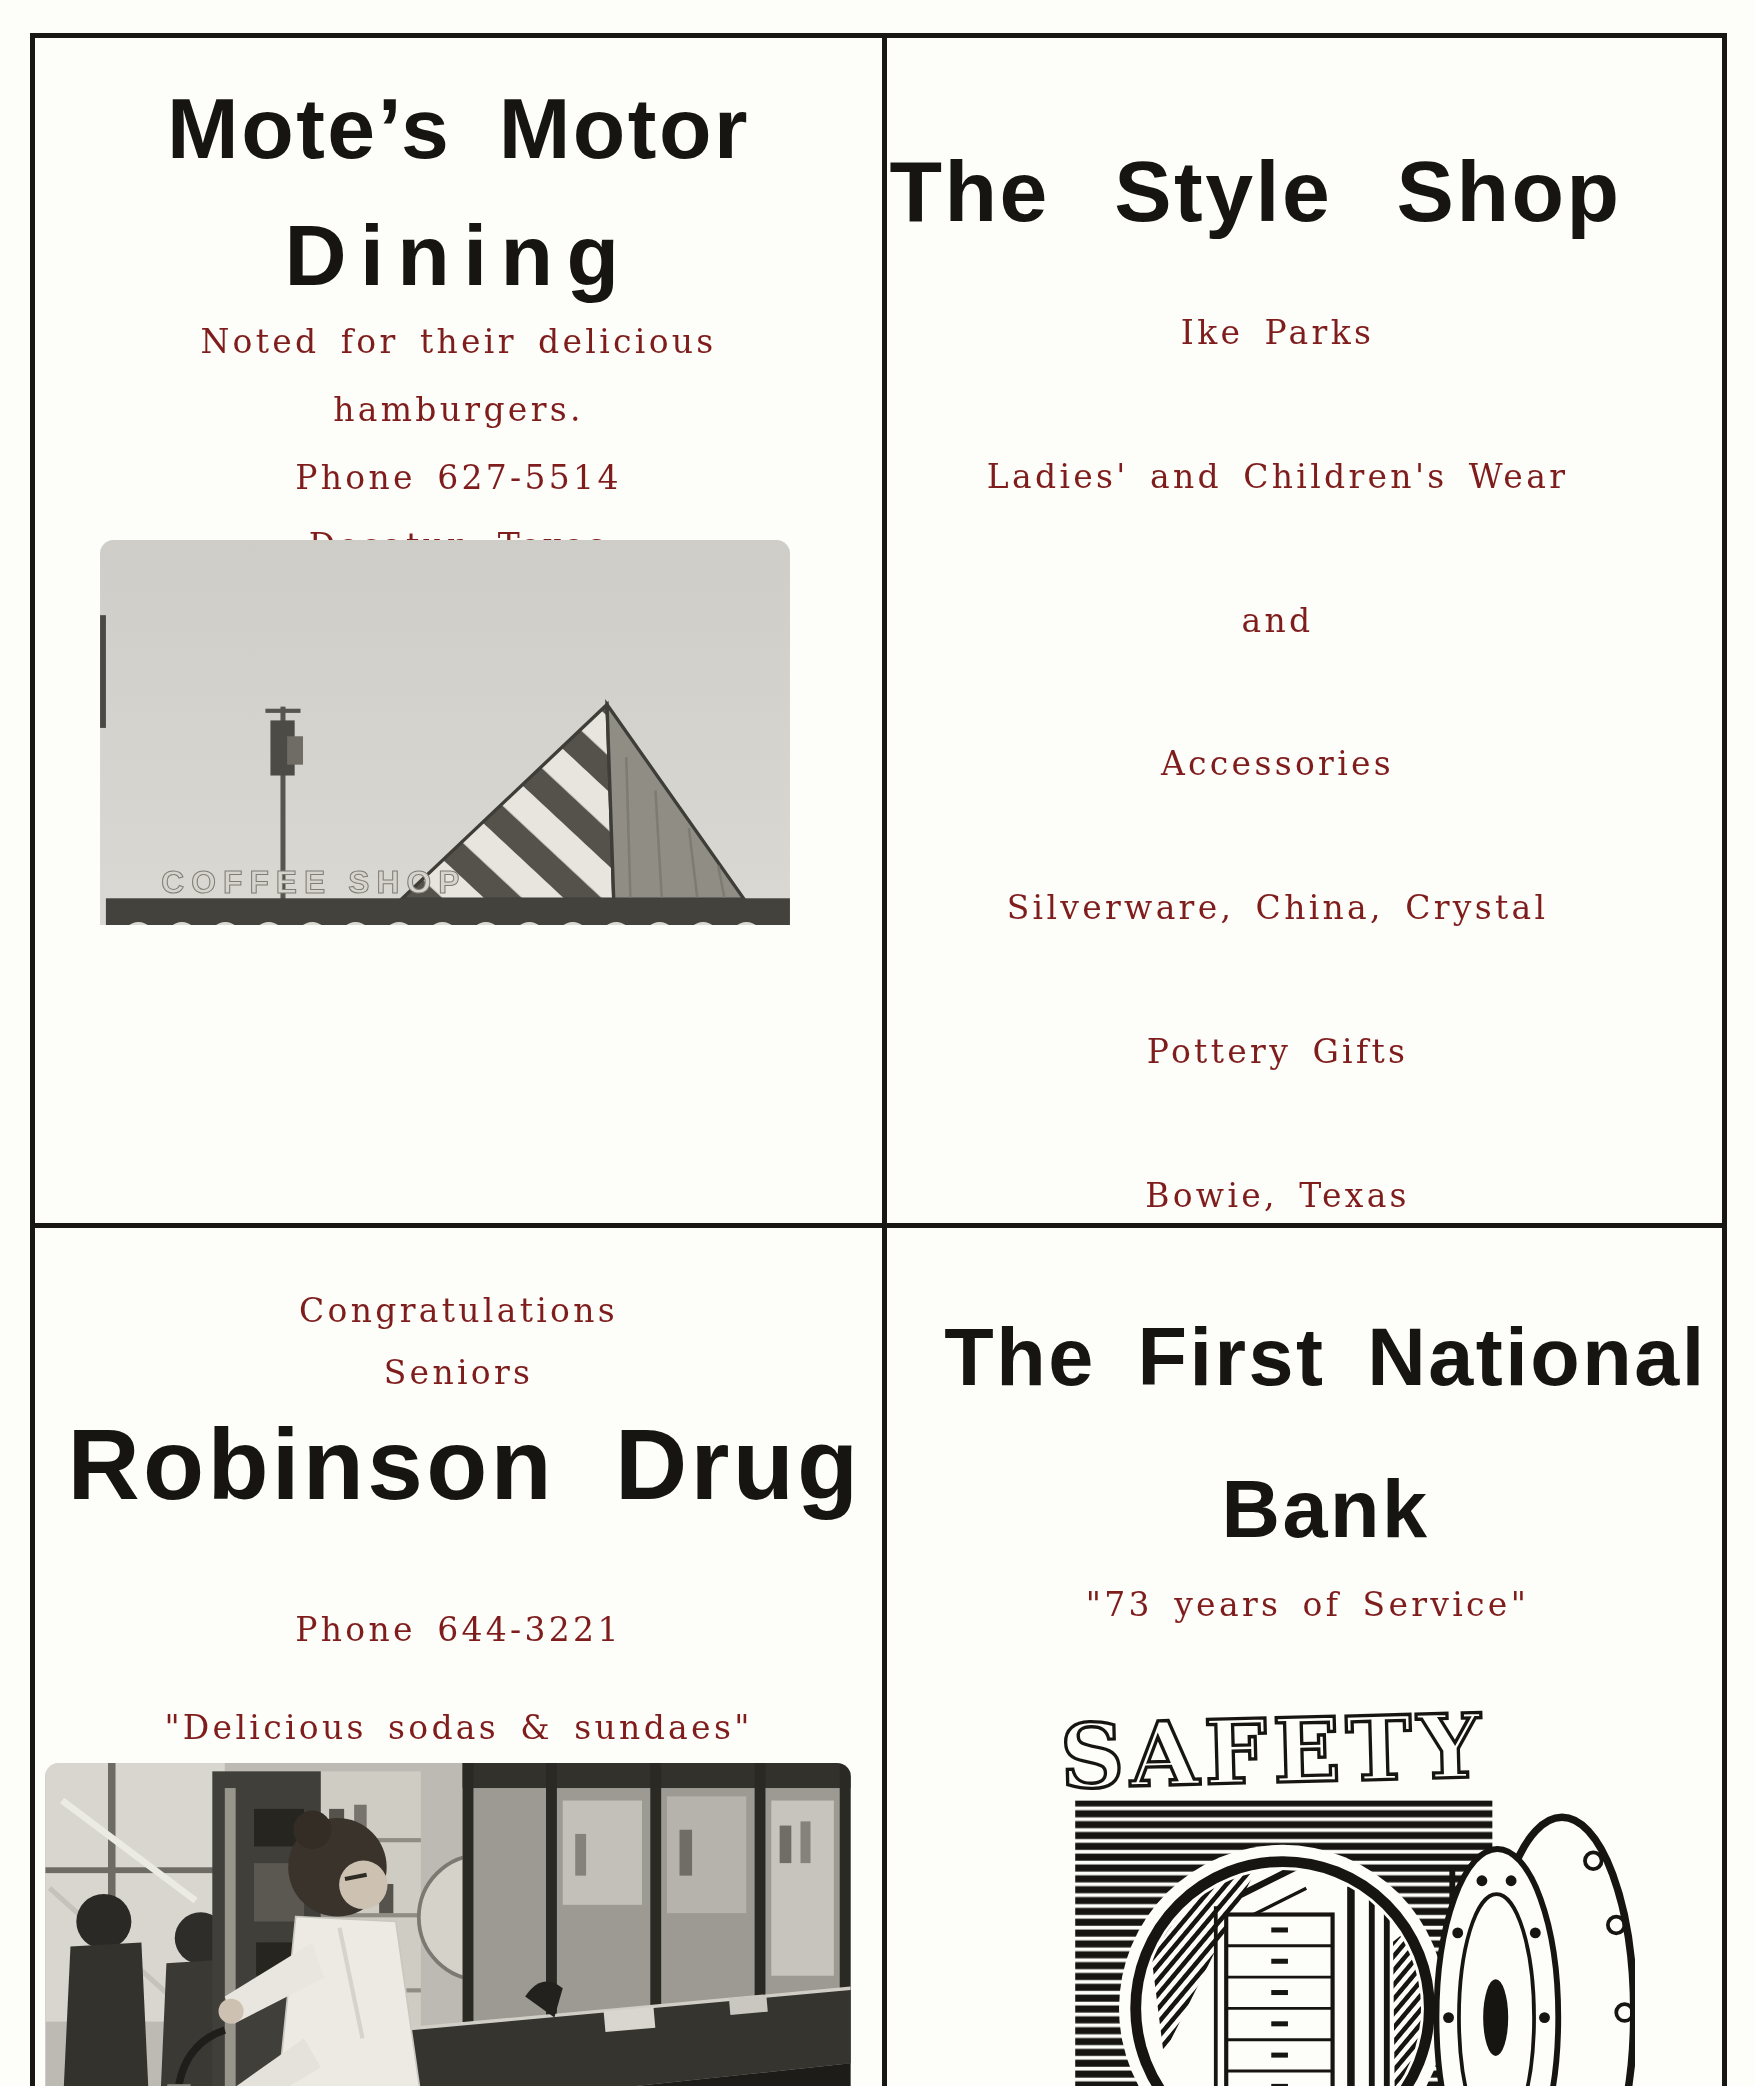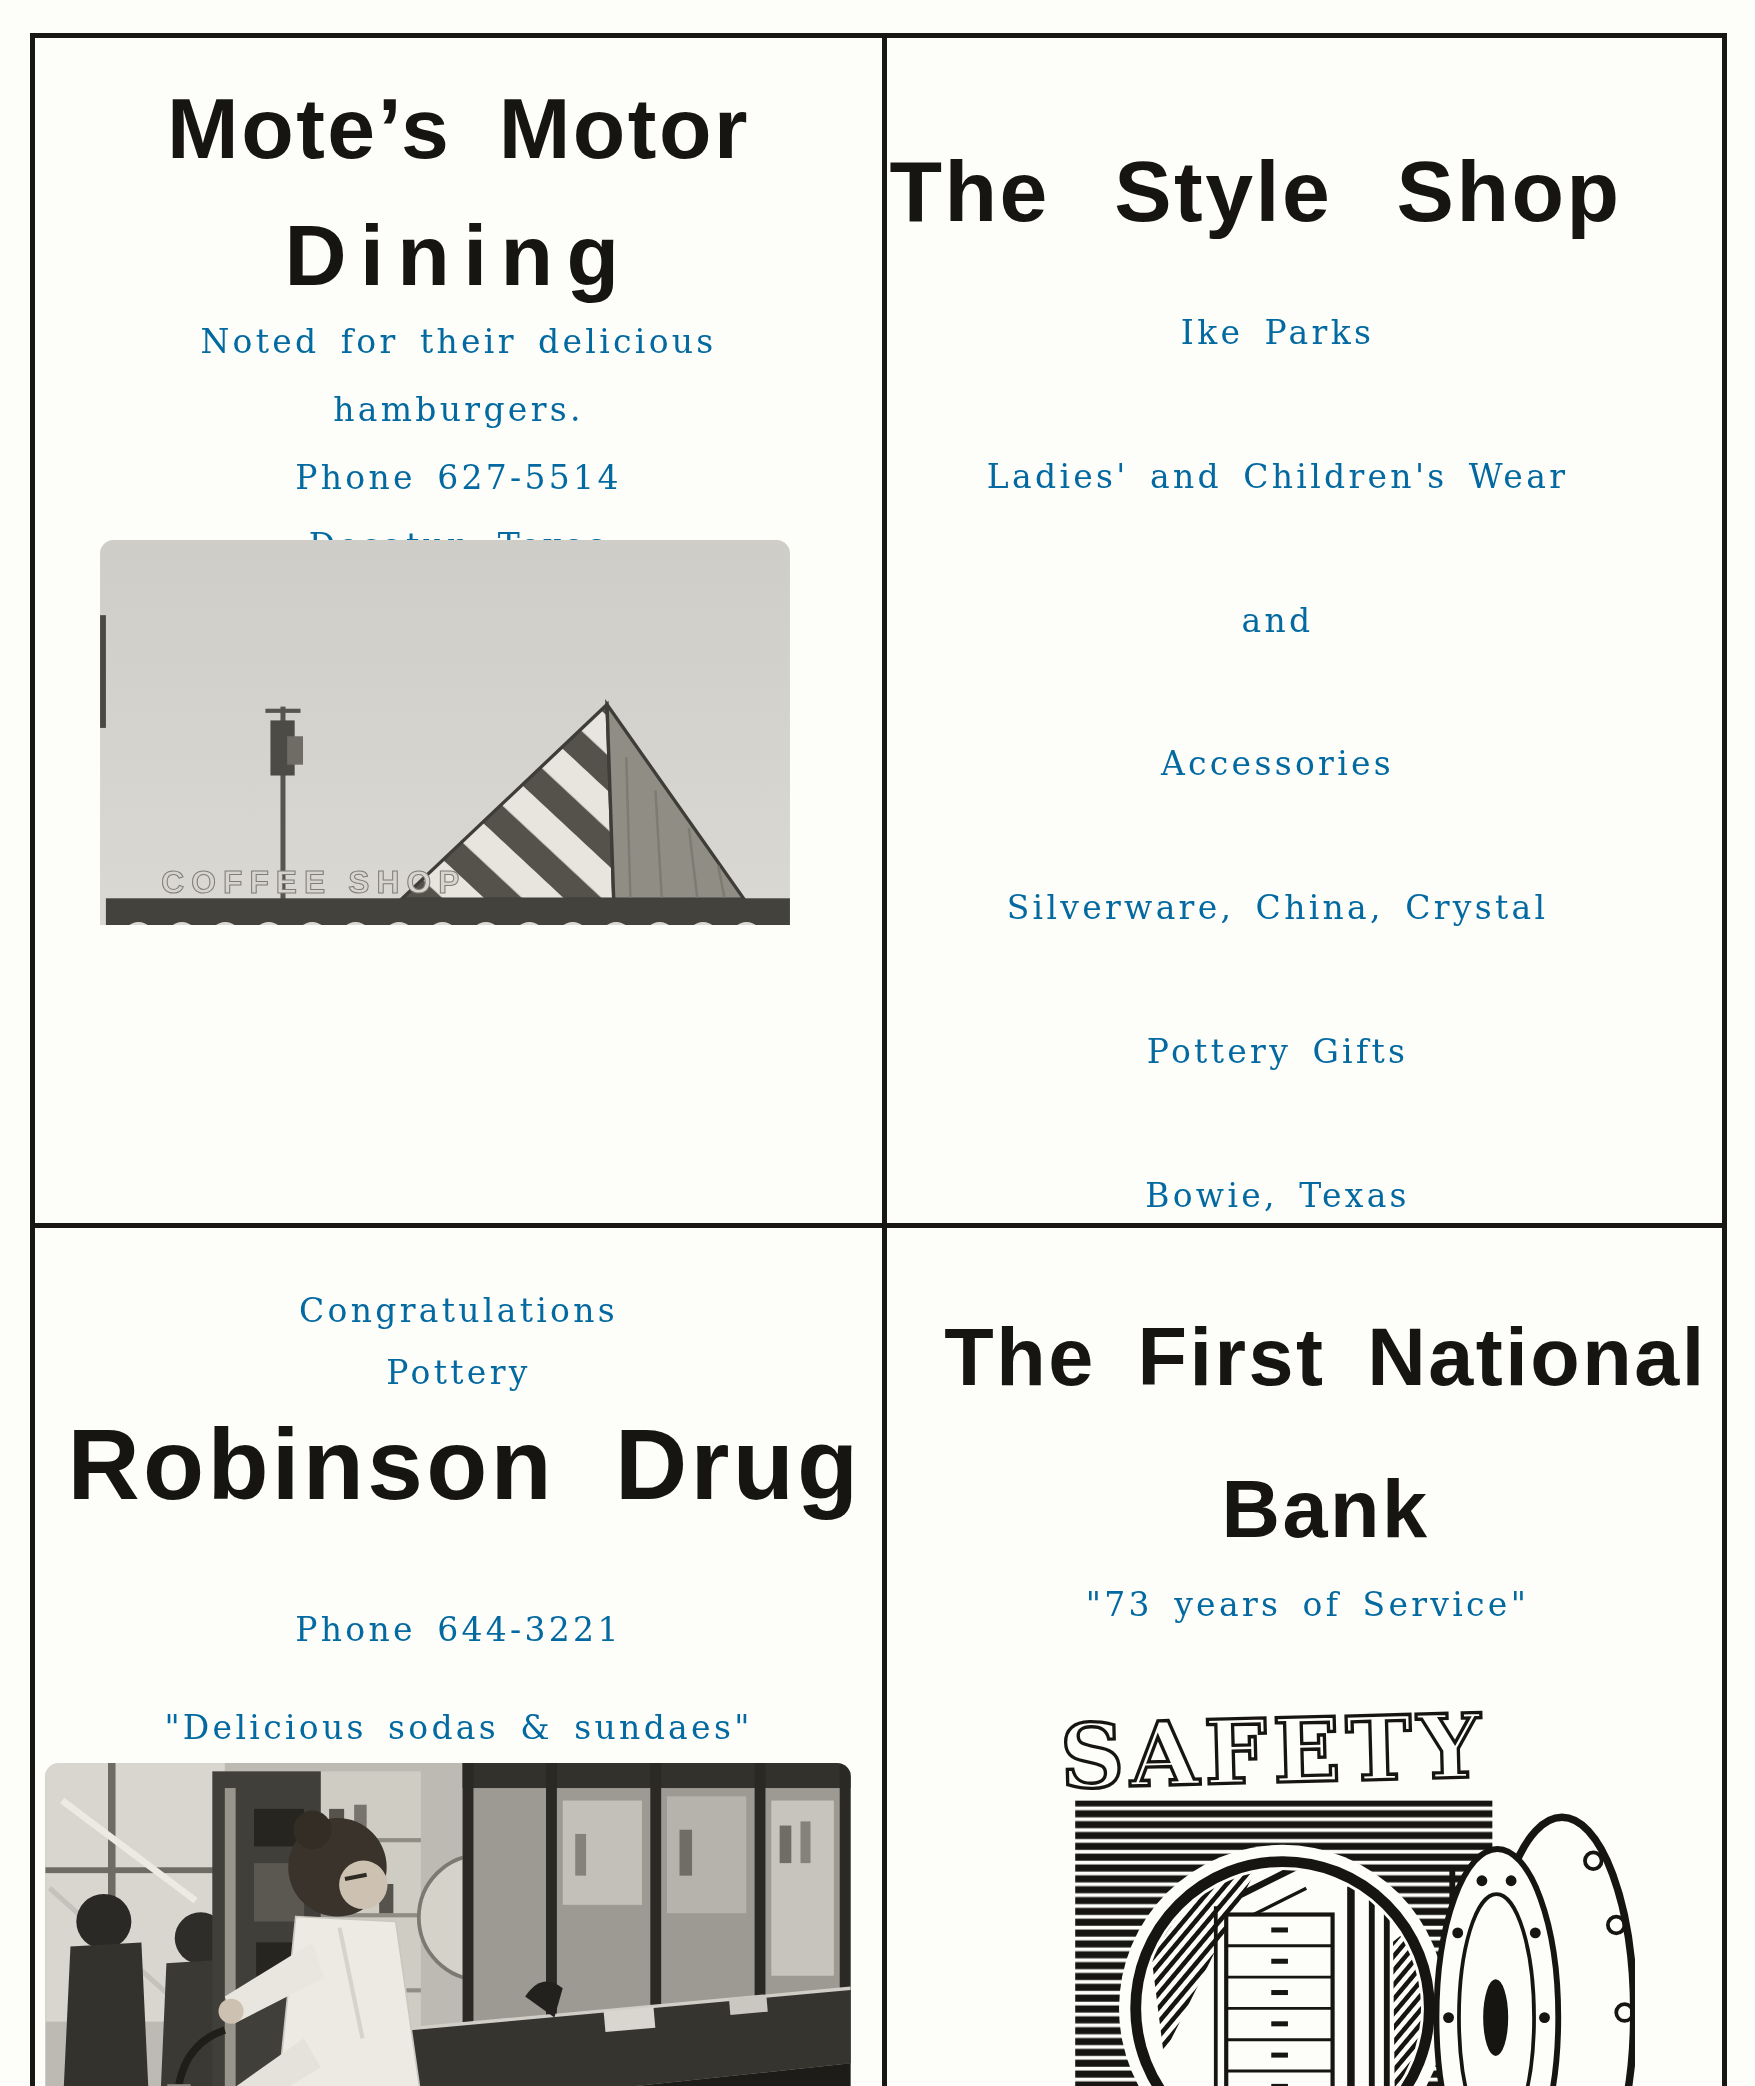--- a/index.html
+++ b/index.html
@@ -23,21 +23,21 @@
   .cell-br{left:888px;top:1228px;width:839px;height:1196px;}
   
   .display{font-weight:700;color:#161511;letter-spacing:2.5px;}
   .t-motes{font-size:86px;line-height:127px;word-spacing:21px;}
   .t-motes .dining{letter-spacing:13.4px;}
   .t-style{font-size:86px;word-spacing:38px;}
   .t-robinson{font-size:100px;word-spacing:29px;letter-spacing:3.3px;padding-left:12px;}
   .t-bank{font-size:81px;word-spacing:16.7px;padding-left:36px;}
   .body-text{
     font-family:"DejaVu Serif","Liberation Serif",serif;
-    font-size:33px;color:#0369a1;letter-spacing:3.3px;word-spacing:7.5px;
+    font-size:33px;color:#7f1d1d;letter-spacing:3.3px;word-spacing:7.5px;
   }
   .motes-body{line-height:68px;}
   .tr-lines{position:absolute;left:0;right:0;top:275px;height:902px;
             display:flex;flex-direction:column;justify-content:space-between;align-items:center;margin-left:44px;}
   .photo{position:absolute;overflow:hidden;background:#e5e5e5;border-radius:14px;}
   .photo svg{display:block;filter:blur(0.5px);}
   .vault{position:absolute;}
 </style>
 </head>
 <body>
@@ -160,21 +160,21 @@
       <span>and</span>
       <span>Accessories</span>
       <span>Silverware, China, Crystal</span>
       <span>Pottery Gifts</span>
       <span>Bowie, Texas</span>
     </div>
   </section>
 
   <section class="cell cell-bl">
     <div class="abs ctr body-text" style="top:63px">Congratulations</div>
-    <div class="abs ctr body-text" style="top:125px">Pottery</div>
+    <div class="abs ctr body-text" style="top:125px">Seniors</div>
     <div class="abs ctr display t-robinson" style="top:179px">Robinson Drug</div>
     <div class="abs ctr body-text" style="top:382px">Phone 644-3221</div>
     <div class="abs ctr body-text" style="top:480px">"Delicious sodas &amp; sundaes"</div>
 
     <div class="photo" style="left:10.4px;top:535px;width:806px;height:564px">
       <svg viewBox="0 0 1930 1352" width="806" height="564">
         <rect width="1930" height="1352" fill="#bcbab2"></rect>
 
         <g>
           <rect x="0" y="0" width="430" height="620" fill="#d8d6ce"></rect>

